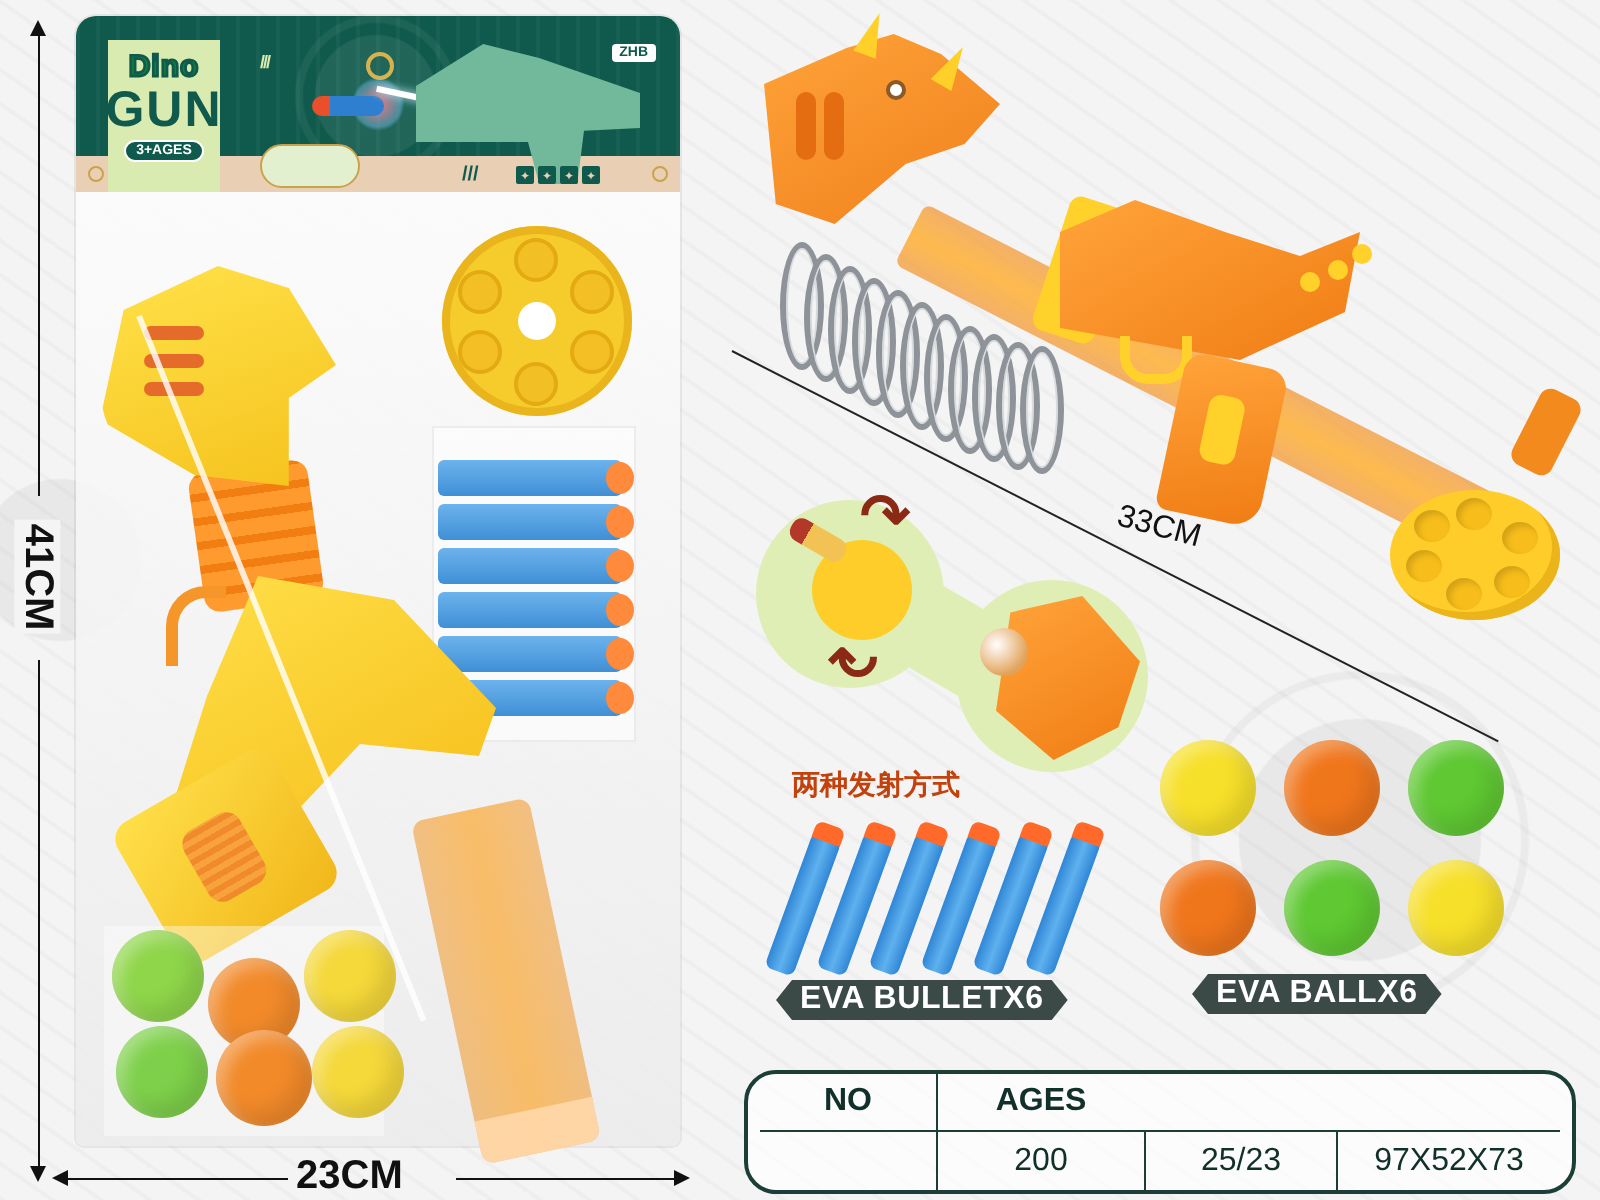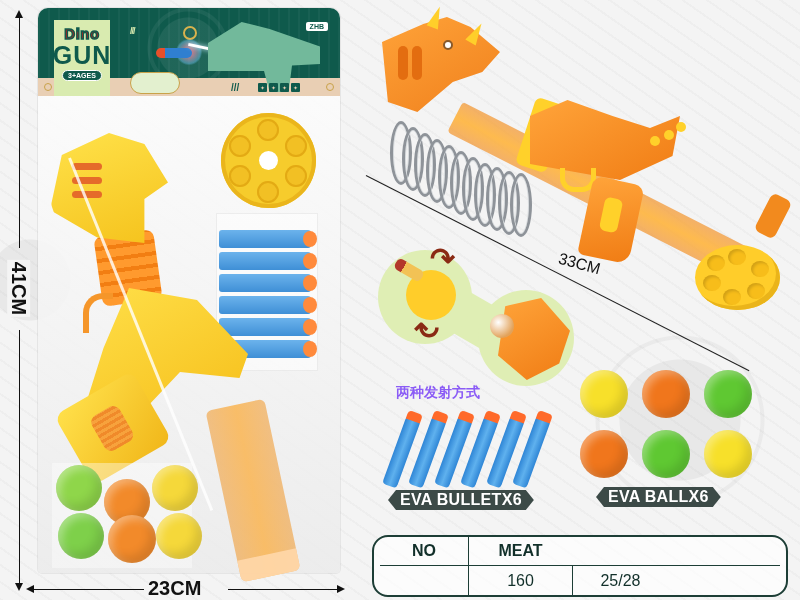--- a/index.html
+++ b/index.html
@@ -49,21 +49,21 @@
     position: absolute; left: 145px; top: 18px; width: 14px; height: 14px;
     border-radius: 50%; border: 2px solid #d8b24d;
   }
   .logo-box {
     position: absolute; left: 16px; top: 12px; width: 56px; height: 76px;
     background: #d9ebb0;
     display: flex; flex-direction: column; align-items: center; justify-content: flex-start;
     padding-top: 6px;
   }
   .logo-dino {
-    font-weight: bold; font-size: 15px; color: #b91c1c;
+    font-weight: bold; font-size: 15px; color: #15803d;
     -webkit-text-stroke: 1.4px #0f5a4c; line-height: 16px;
     letter-spacing: 0.5px;
   }
   .logo-gun {
     font-weight: bold; font-size: 25px; color: #0f5a4c; line-height: 26px;
     letter-spacing: 1px;
   }
   .logo-ages {
     margin-top: 2px; background: #0f5a4c; color: #fff; font-size: 7px;
     padding: 1px 5px; border-radius: 6px; border: 1px solid #fff; font-weight: bold;
@@ -325,21 +325,21 @@
   .mode-mini-ball {
     position: absolute; left: 112px; top: 66px; width: 24px; height: 24px; border-radius: 50%;
     background: radial-gradient(circle at 35% 35%, #fff, #e2a25a 70%);
   }
   .mode-mini-dart {
     position: absolute; left: 16px; top: 16px; width: 30px; height: 12px; border-radius: 5px;
     background: linear-gradient(90deg, #b3382a 0 30%, #f2c255 30%); transform: rotate(30deg);
   }
 
   .two-modes {
-    position: absolute; left: 396px; top: 384px; font-size: 14px; font-weight: bold; color: #8b5cf6;
+    position: absolute; left: 396px; top: 384px; font-size: 14px; font-weight: bold; color: #c2410c;
   }
   .darts-row { position: absolute; left: 382px; top: 408px; width: 190px; height: 80px; }
   .dart {
     position: absolute; top: 8px; width: 15px; height: 72px; border-radius: 4px;
     background: linear-gradient(90deg, #2f86d6, #5fb1ee 50%, #2f86d6);
     transform: rotate(20deg);
   }
   .dart::before {
     content: ""; position: absolute; top: -6px; left: 0; width: 15px; height: 9px; border-radius: 4px 4px 0 0;
     background: #ff6a2a;
@@ -531,20 +531,21 @@
   <div class="ball" style="left:124px;top:0;width:48px;height:48px;background:#5fc832;"></div>
   <div class="ball" style="left:0;top:60px;width:48px;height:48px;background:#f0761c;"></div>
   <div class="ball" style="left:62px;top:60px;width:48px;height:48px;background:#5fc832;"></div>
   <div class="ball" style="left:124px;top:60px;width:48px;height:48px;background:#f7e02a;"></div>
 </div>
 <div class="label-tag" style="left:596px;top:487px;">EVA BALLX6</div>
 
 <div class="spec-table">
   <div class="row head">
     <div class="cell">NO</div>
-    <div class="cell">MEAT</div>
+    <div class="cell">AGES</div>
   </div>
   <div class="row body">
     <div class="cell"></div>
-    <div class="cell">160</div>
-    <div class="cell">25/28</div>
+    <div class="cell">200</div>
+    <div class="cell">25/23</div>
+    <div class="cell">97X52X73</div>
   </div>
 </div>
 
 </body></html>

